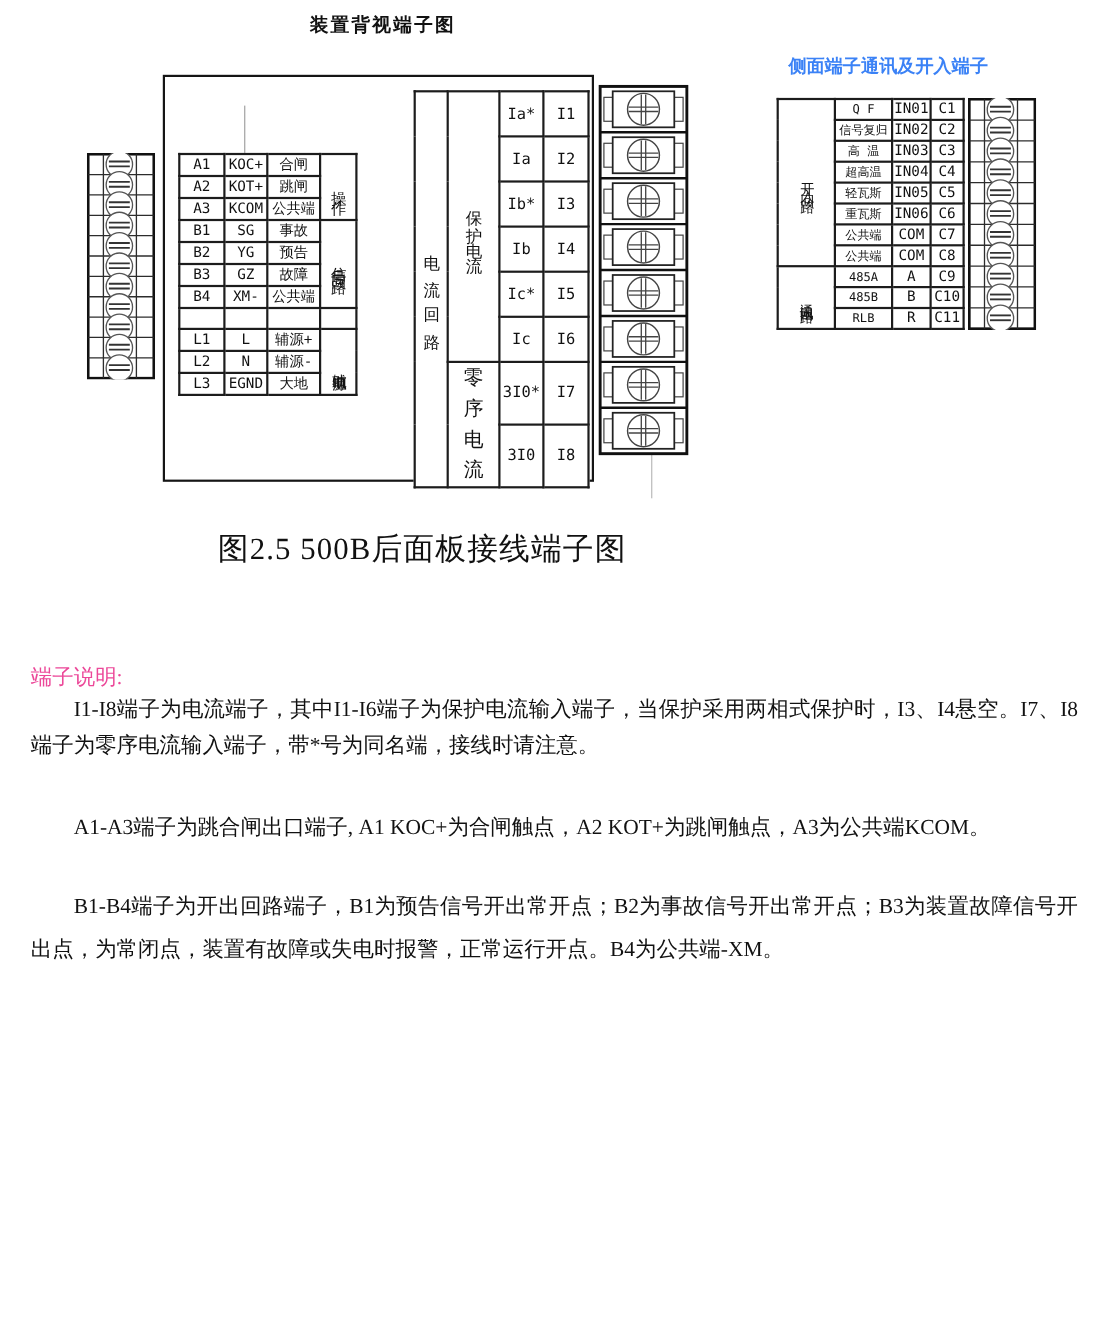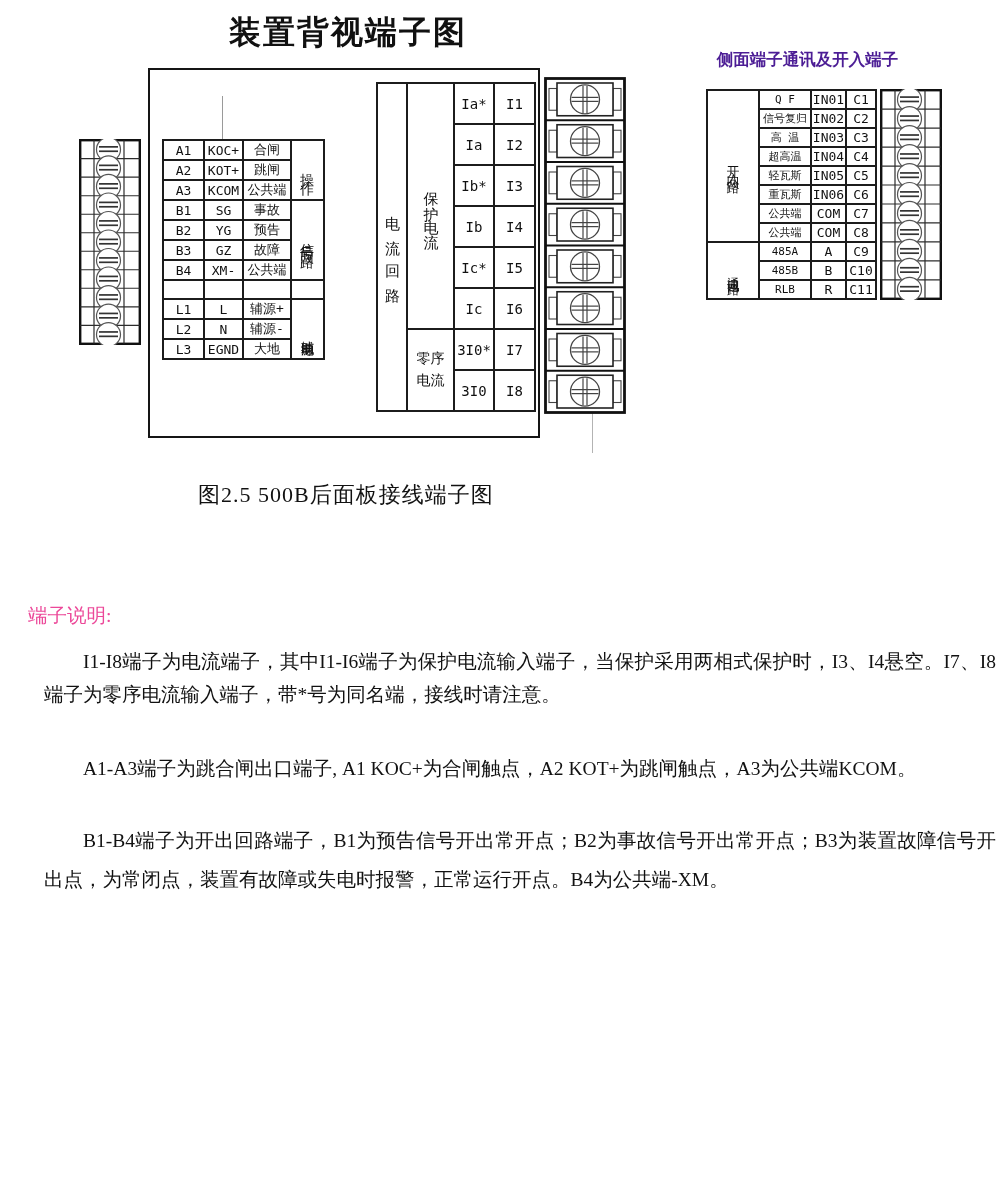--- a/index.html
+++ b/index.html
@@ -1,25 +1,25 @@
 <!DOCTYPE html>
 <html><head>
 <meta charset="utf-8">
 <style>
   html,body{margin:0;padding:0;background:#fff;}
   .page{position:relative;width:1000px;height:1200px;background:#fff;color:#1a1a1a;overflow:hidden;}
 
   .doc-title{position:absolute;left:148px;top:11px;width:400px;text-align:center;
     font-family:"Liberation Sans","DejaVu Sans",sans-serif;font-weight:bold;
-    font-size:32px;letter-spacing:2px;color:#111;}
+    font-size:17px;letter-spacing:2px;color:#111;}
   .side-title{position:absolute;left:700px;top:49px;width:215px;text-align:center;
     font-family:Liberation Mono, monospace;font-weight:bold;
-    font-size:16.5px;color:#4c1d95;}
+    font-size:16.5px;color:#3b82f6;}
   .caption{position:absolute;left:198px;top:480px;
-    font-family:"Liberation Serif","DejaVu Serif",serif;font-size:22px;letter-spacing:1px;color:#111;}
+    font-family:"Liberation Serif","DejaVu Serif",serif;font-size:28px;letter-spacing:1px;color:#111;}
 
   .outer-box{position:absolute;left:148px;top:68px;width:388px;height:366px;
     border:2.5px solid #151515;background:transparent;}
 
   .construction-line{position:absolute;width:1px;background:#9a9a9a;}
 
   .tbl{position:absolute;border-collapse:collapse;table-layout:fixed;background:#fff;}
   .tbl td{border:2px solid #1c1c1c;padding:0;text-align:center;vertical-align:middle;
     font-family:"DejaVu Sans Mono","Liberation Mono",monospace;font-size:13px;color:#111;
     overflow:hidden;white-space:nowrap;}
@@ -33,27 +33,27 @@
   .t-side td.c-name{font-size:11px;}
 
   .vt{writing-mode:vertical-rl;text-orientation:upright;display:inline-block;line-height:1;white-space:nowrap;}
   .g-op{letter-spacing:9px;font-size:14px;margin-top:5px;}
   .g-sig{letter-spacing:4px;font-size:14px;margin-top:2px;}
   .g-aux{letter-spacing:1px;font-size:13px;}
   .g-cur{letter-spacing:24px;font-size:15px;margin-top:12px;}
   .g-prot{letter-spacing:14px;font-size:15px;margin-top:7px;}
   .g-in{letter-spacing:5px;font-size:13px;margin-top:3px;}
   .g-comm{letter-spacing:2px;font-size:12.5px;}
-  .g-zero{display:inline-block;width:32px;word-break:break-all;white-space:normal;line-height:1.55;font-size:14px;}
+  .g-zero{display:inline-block;width:32px;word-break:break-all;white-space:normal;line-height:1.55;font-size:18px;}
 
   .strip{position:absolute;}
 
   .desc-heading{position:absolute;left:28px;top:602px;
     font-family:"Liberation Serif","DejaVu Serif",serif;font-size:19.5px;color:#ec4899;}
-  .para{position:absolute;left:28px;width:952px;margin:16px;text-indent:2em;text-align:justify;
+  .para{position:absolute;left:28px;width:952px;margin:0;text-indent:2em;text-align:justify;
     font-family:"Liberation Serif","DejaVu Serif",serif;font-size:19.5px;color:#111;}
   .p1{top:629px;line-height:33px;}
   .p2{top:736px;line-height:33px;}
   .p3{top:805px;line-height:39px;}
   .p4{top:893px;line-height:31px;}
   .p5{top:975px;line-height:42px;}
 </style>
 </head>
 <body>
 

